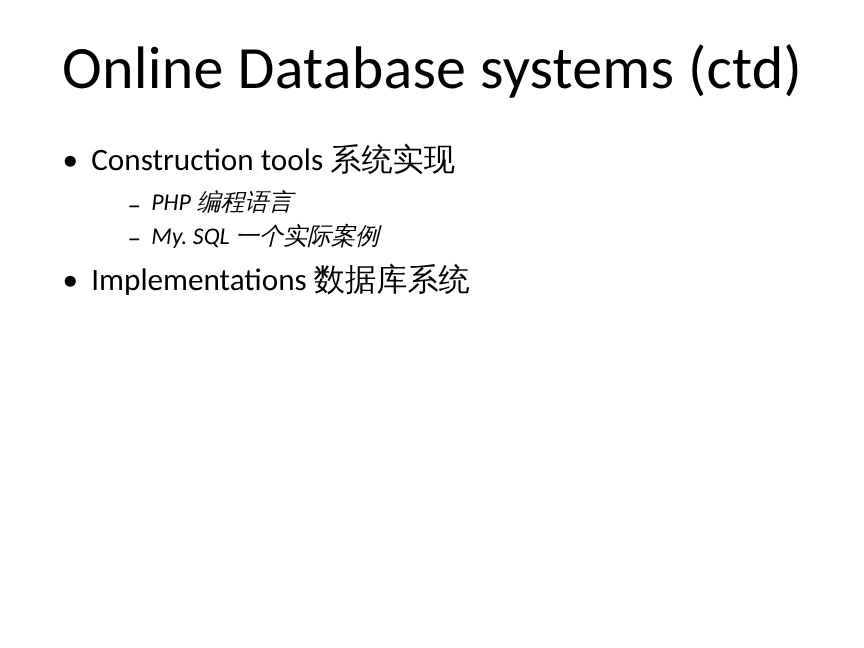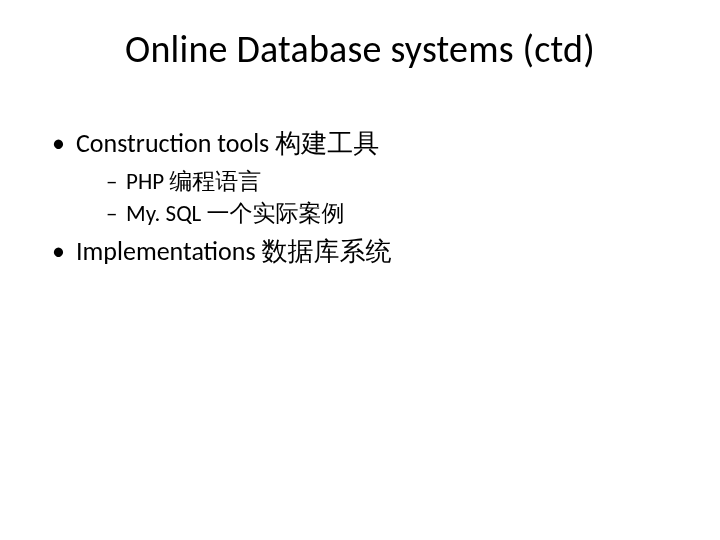--- a/index.html
+++ b/index.html
@@ -6,24 +6,24 @@
     body {
       width: 720px;
       height: 540px;
       background: #ffffff;
       font-family: Calibri, "Segoe UI", Arial, sans-serif;
       color: #000000;
       padding: 26px 36px 36px 36px;
       overflow: hidden;
     }
     .slide-title {
-      font-size: 38px;
+      font-size: 50px;
       font-weight: 400;
       text-align: center;
-      margin-bottom: 53px;
+      margin-bottom: 28px;
       letter-spacing: 0.2px;
     }
     .bullet-list {
       list-style: none;
       padding-left: 16px;
     }
     .bullet-item {
       font-size: 26px;
       line-height: 1.45;
       position: relative;
@@ -36,41 +36,42 @@
       top: 0;
       font-size: 26px;
     }
     .sub-list {
       list-style: none;
       padding-left: 30px;
       margin-top: 2px;
       margin-bottom: 4px;
     }
     .sub-item {
-      font-size: 23px;
+      font-size: 20px;
       line-height: 1.4;
       position: relative;
       padding-left: 20px;
+      font-style: italic;
     }
     .sub-item::before {
       content: "–";
       position: absolute;
       left: 0;
       top: 0;
       font-size: 23px;
     }
   </style>
 </head>
 <body>
 
 <h1 class="slide-title">Online Database systems (ctd)</h1>
 
 <ul class="bullet-list">
   <li class="bullet-item">
-    <span>Construction tools  构建工具</span>
+    <span>Construction tools  系统实现</span>
     <ul class="sub-list">
       <li class="sub-item">
         <span>PHP    编程语言</span>
       </li>
       <li class="sub-item">
         <span>My. SQL  一个实际案例</span>
       </li>
     </ul>
   </li>
   <li class="bullet-item">

